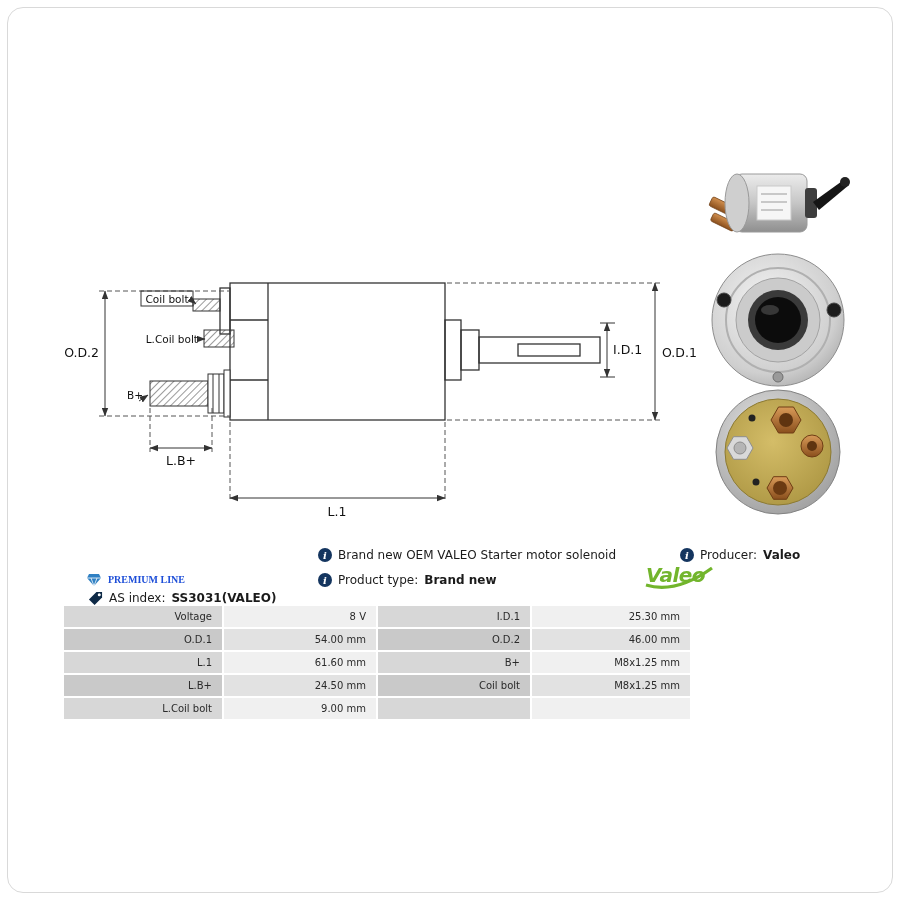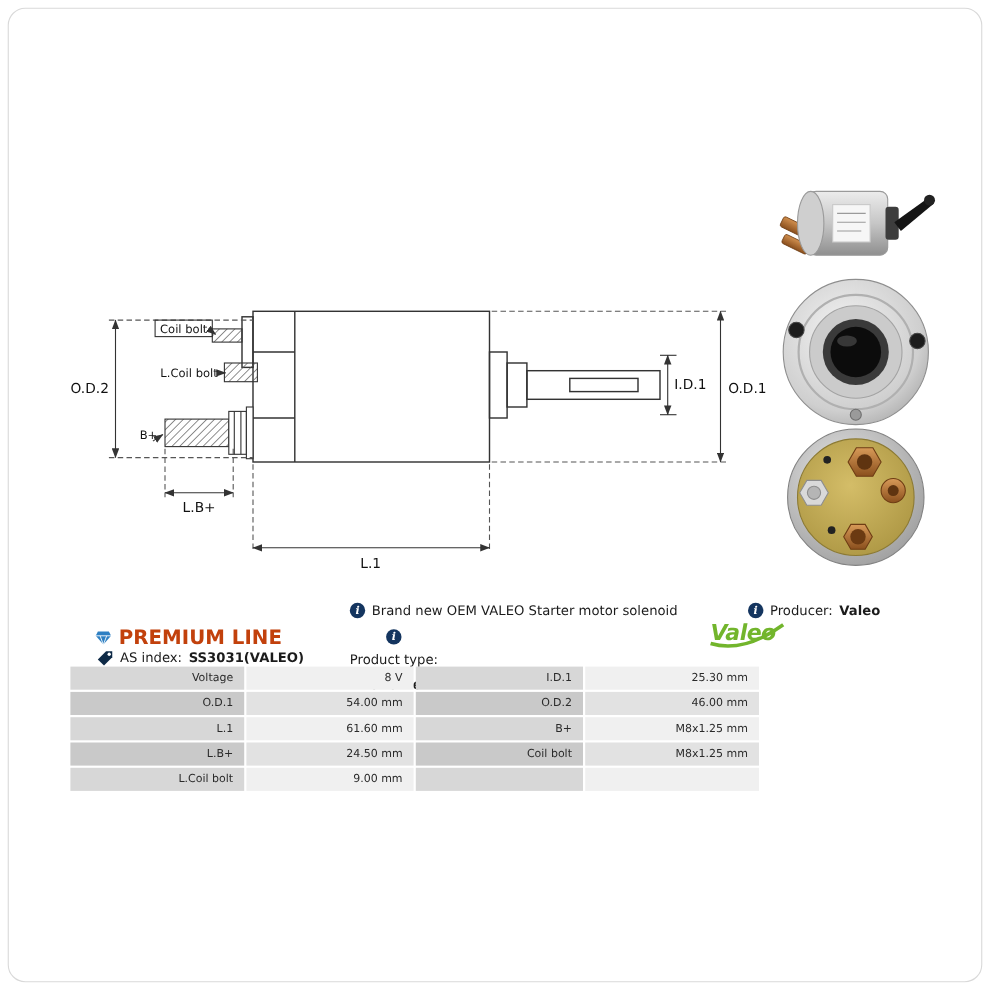--- a/index.html
+++ b/index.html
@@ -5,21 +5,21 @@
   html,body{margin:0;padding:0;background:#fff;}
   .page{position:relative;width:900px;height:900px;background:#fff;overflow:hidden;
         font-family:"DejaVu Sans","Liberation Sans",sans-serif;color:#222;}
   .frame{position:absolute;inset:7px;border:1px solid #d9d9d9;border-radius:16px;pointer-events:none;}
   .abs{position:absolute;}
 
   
   .info-item{position:absolute;display:flex;align-items:center;gap:6px;font-size:12px;
              color:#1b1b1b;white-space:nowrap;line-height:16px;}
   .info-item .val{font-weight:bold;}
-  .premium-text{color:#c2410c;font-weight:bold;font-size:18px;}
+  .premium-text{color:#1d4ed8;font-weight:bold;font-size:10px;font-family:Liberation Serif, serif;}
   .info-icon{display:inline-flex;width:14px;height:14px;border-radius:50%;background:#14355f;
              color:#fff;align-items:center;justify-content:center;
              font:italic bold 10px "DejaVu Serif",serif;flex:0 0 auto;}
   .info-icon::before{content:"i";}
 
   
   .valeo-logo{position:absolute;left:642px;top:561px;width:78px;height:32px;}
   .valeo-logo .vtext{position:absolute;left:4px;top:2px;font:italic bold 20px "DejaVu Sans",sans-serif;
                      color:#72b52c;letter-spacing:-0.5px;}
   .valeo-logo svg{position:absolute;left:0;top:0;}
@@ -212,21 +212,21 @@
 
   <div class="info-item" style="left:86px;top:572px;">
     <svg width="16" height="14" viewBox="0 0 16 14">
       <polygon points="3,1 13,1 15,5 8,13 1,5" fill="#2f80c3"></polygon>
       <polyline points="1,5 15,5" stroke="#ffffff" stroke-width="0.8" fill="none"></polyline>
       <polyline points="5,5 8,13 11,5" stroke="#ffffff" stroke-width="0.8" fill="none"></polyline>
     </svg>
     <span class="premium-text">PREMIUM LINE</span>
   </div>
 
-  <div class="info-item" style="left:318px;top:572px;flex-direction:column;">
+  <div class="info-item" style="left:318px;top:572px;">
     <span class="info-icon"></span>
     <span>Product type: </span>
       <span class="val">Brand new</span>
   </div>
 
   <div class="valeo-logo">
     <svg width="78" height="32" viewBox="0 0 78 32">
       <path d="M4,24 Q34,33 70,7" stroke="#72b52c" stroke-width="3.2" fill="none"></path>
     </svg>
     <span class="vtext">Valeo</span>

